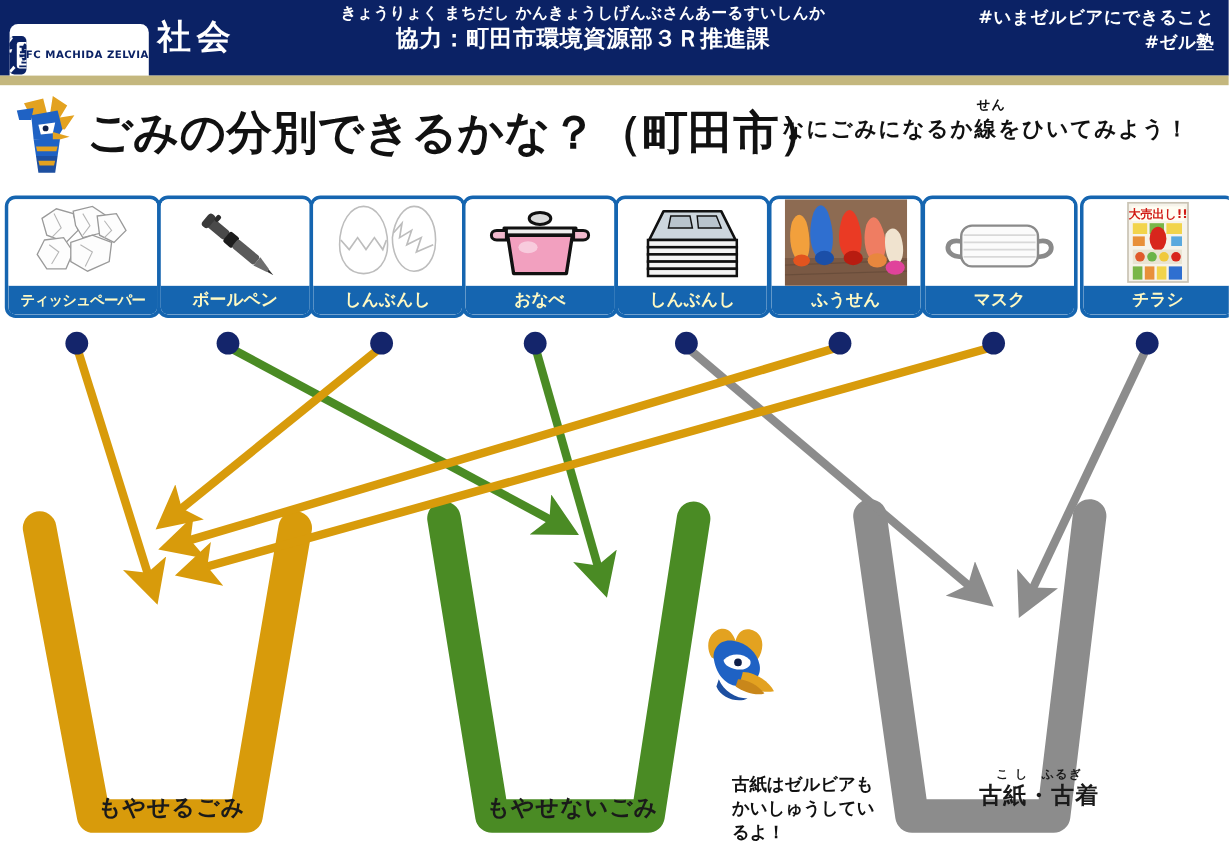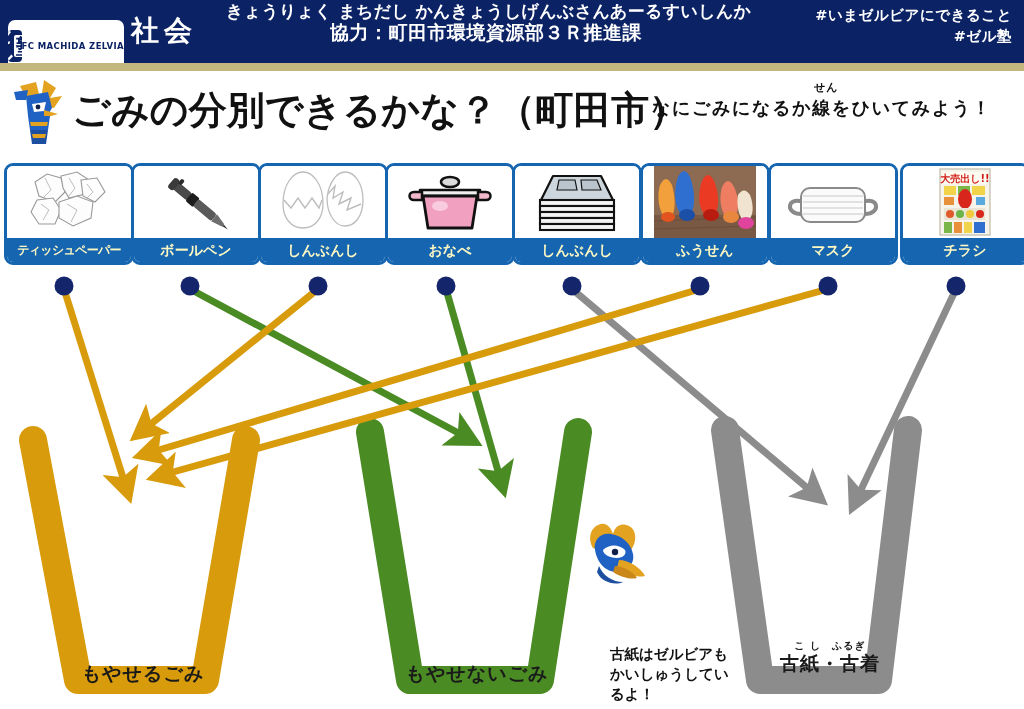--- a/index.html
+++ b/index.html
@@ -40,21 +40,21 @@
     color:#0b2265;font-weight:bold;font-size:8.5px;letter-spacing:0.4px;
     margin-top:0;white-space:nowrap;
   }
   .header-cat{
     position:absolute;left:131px;top:10px;
     color:#ffffff;font-weight:bold;font-size:28px;letter-spacing:5px;
     line-height:42px;
   }
   .header-mid{position:absolute;left:226px;top:4px;width:520px;text-align:center;}
   .header-mid .furigana{
-    color:#ffffff;font-size:17px;font-weight:bold;line-height:15px;letter-spacing:0.3px;
+    color:#ffffff;font-size:13px;font-weight:bold;line-height:15px;letter-spacing:0.3px;
     white-space:nowrap;
   }
   .header-mid .main{
     color:#ffffff;font-size:19px;font-weight:bold;line-height:26px;letter-spacing:0.5px;
     white-space:nowrap;
   }
   .header-tags{position:absolute;right:12px;top:5px;text-align:right;margin-left:12px;}
   .header-tags div{
     color:#ffffff;font-size:14.5px;font-weight:bold;line-height:21px;letter-spacing:0.5px;
     white-space:nowrap;
@@ -337,21 +337,21 @@
 
       <path d="M725 430 L760 680 L878 680 L908 430" fill="none" stroke="#8c8c8c" stroke-width="28" stroke-linecap="round" stroke-linejoin="round"></path>
     </svg>
 
     <div class="bin-label" style="left:78px;top:662px;width:130px">
       <div class="big">もやせるごみ</div>
     </div>
     <div class="bin-label" style="left:404px;top:662px;width:146px">
       <div class="big">もやせないごみ</div>
     </div>
-    <div class="bin-label" style="left:760px;top:640px;width:140px">
+    <div class="bin-label" style="left:796px;top:640px;width:140px">
       <div class="ruby">こ し　ふるぎ</div>
       <div class="big">古紙・古着</div>
     </div>
   </div>
 
   <svg class="linklayer" viewBox="0 0 1024 709">
     <defs>
       <marker id="ar-or" markerWidth="5.4" markerHeight="5.4" refX="2.2" refY="2.7" orient="auto">
         <path d="M0,0 L5.2,2.7 L0,5.4 L1.2,2.7 Z" fill="#d89b0b"></path>
       </marker>

